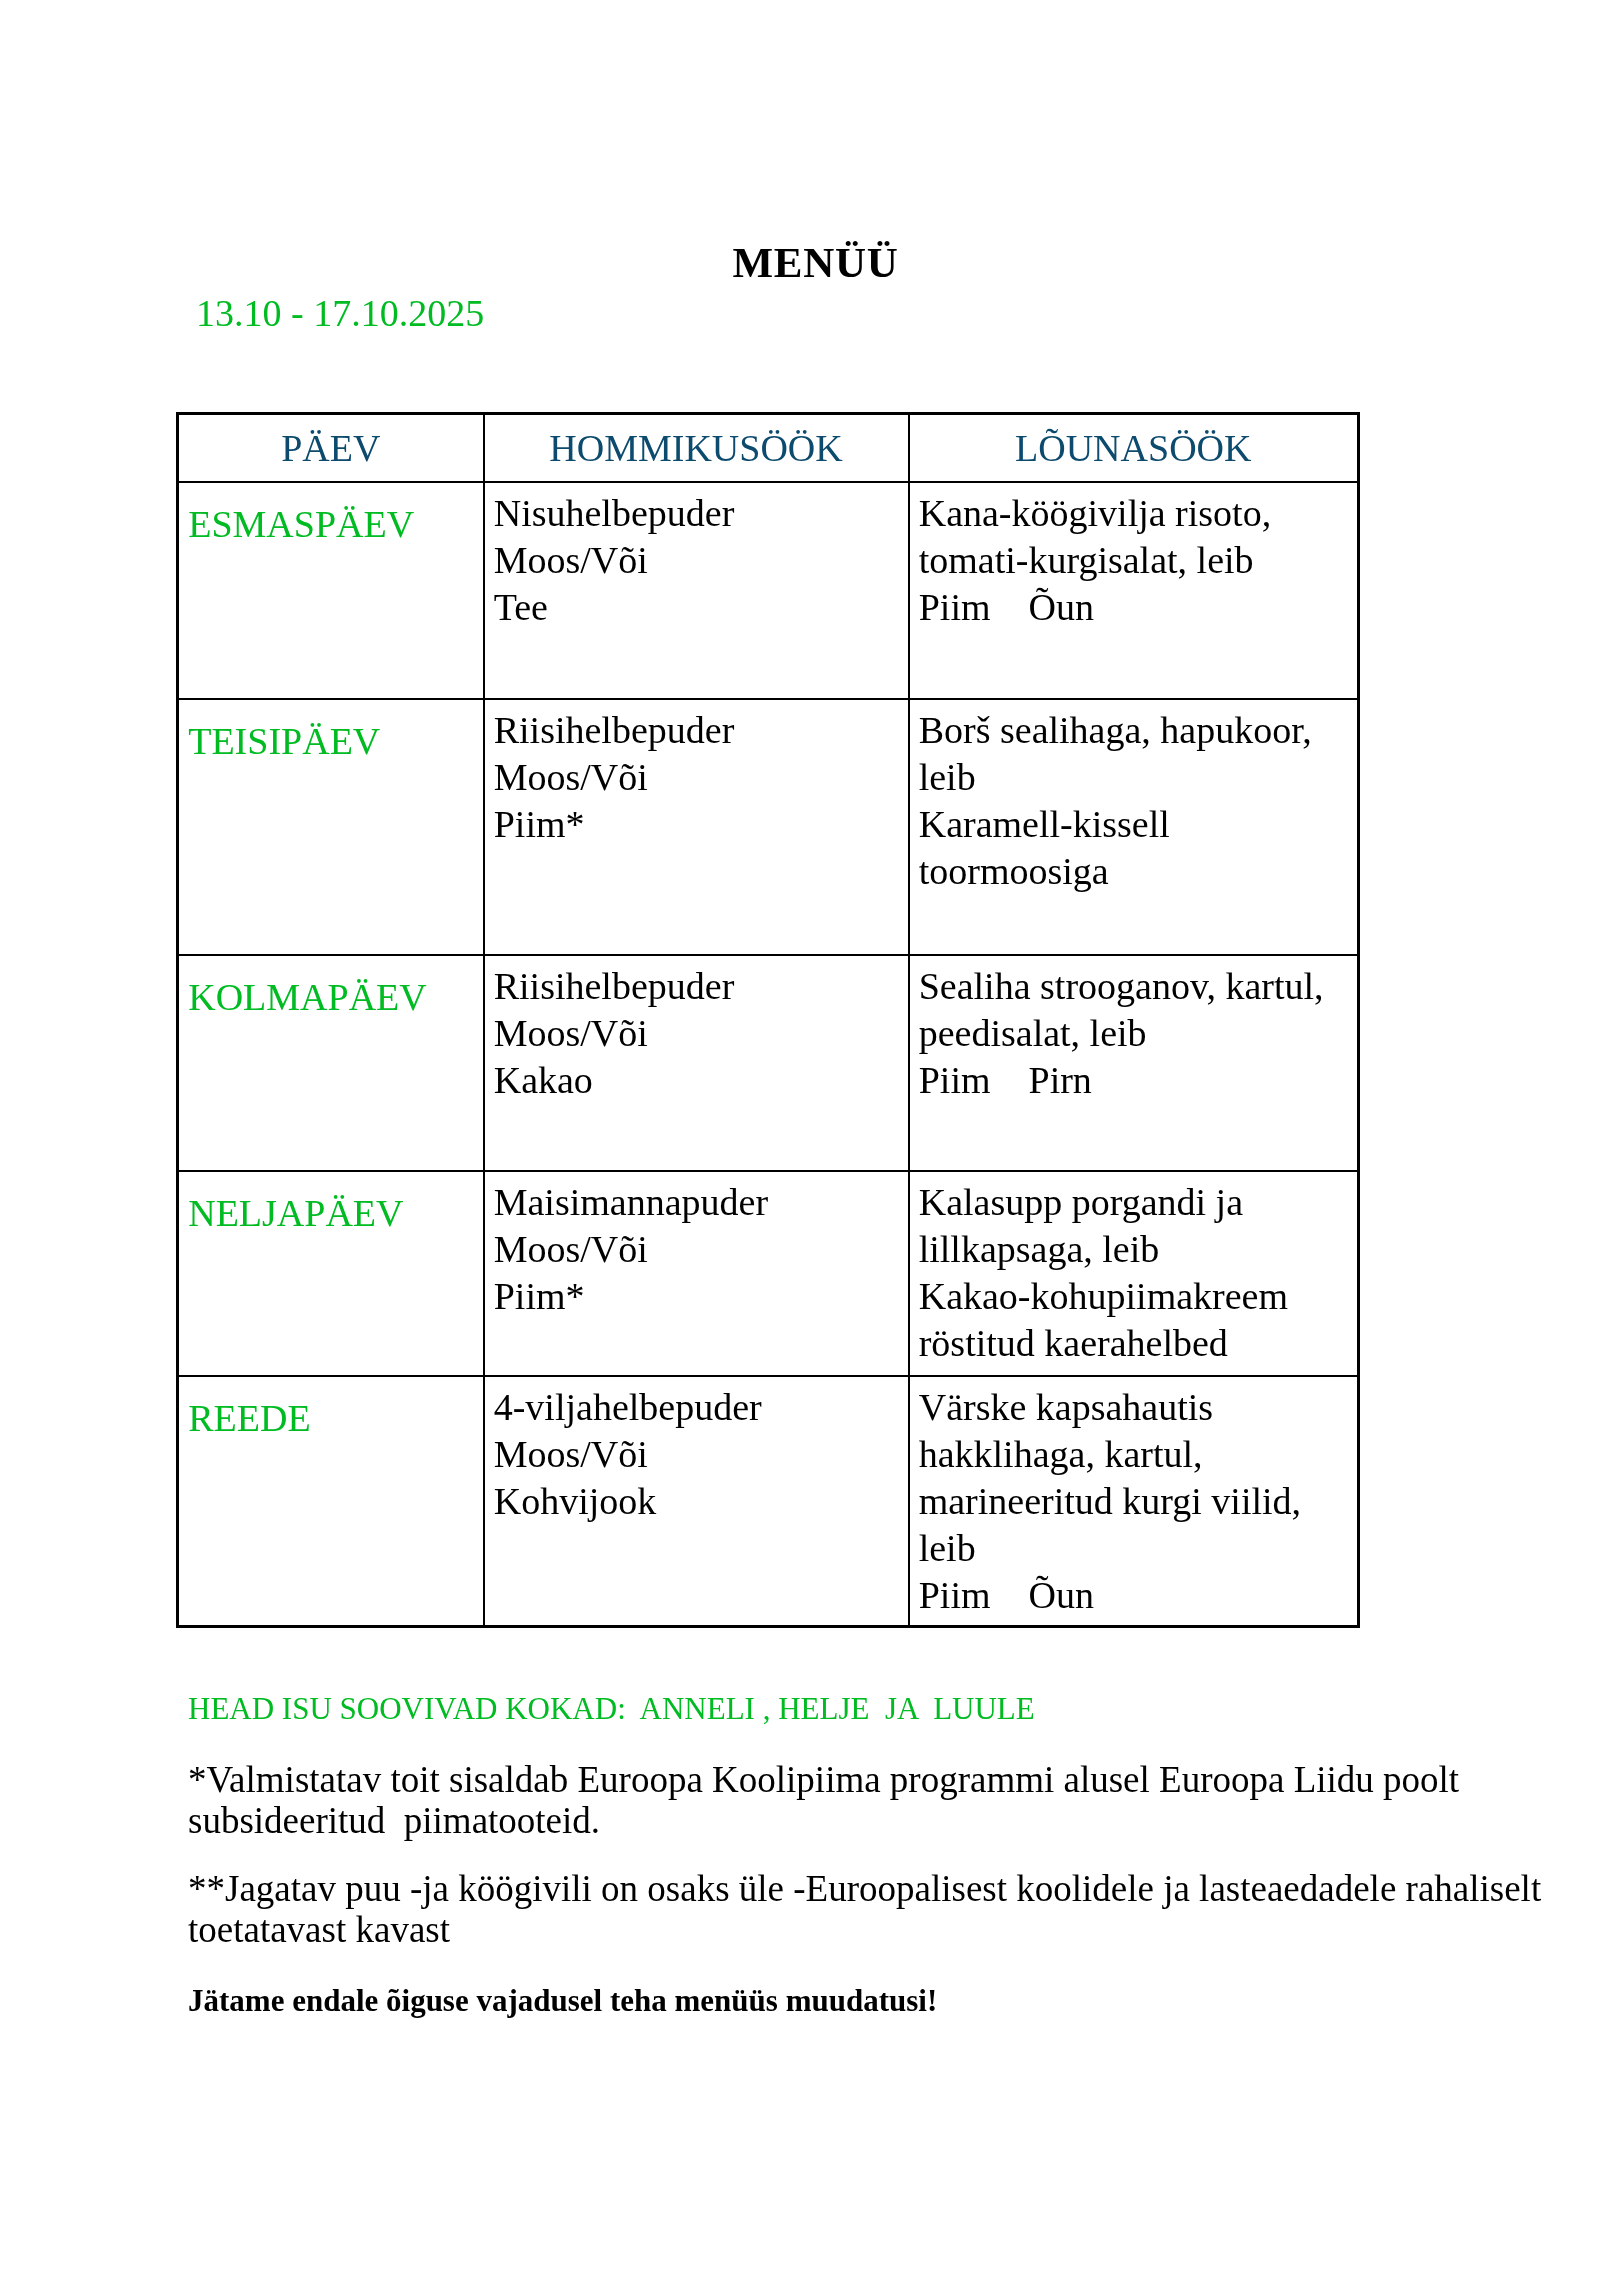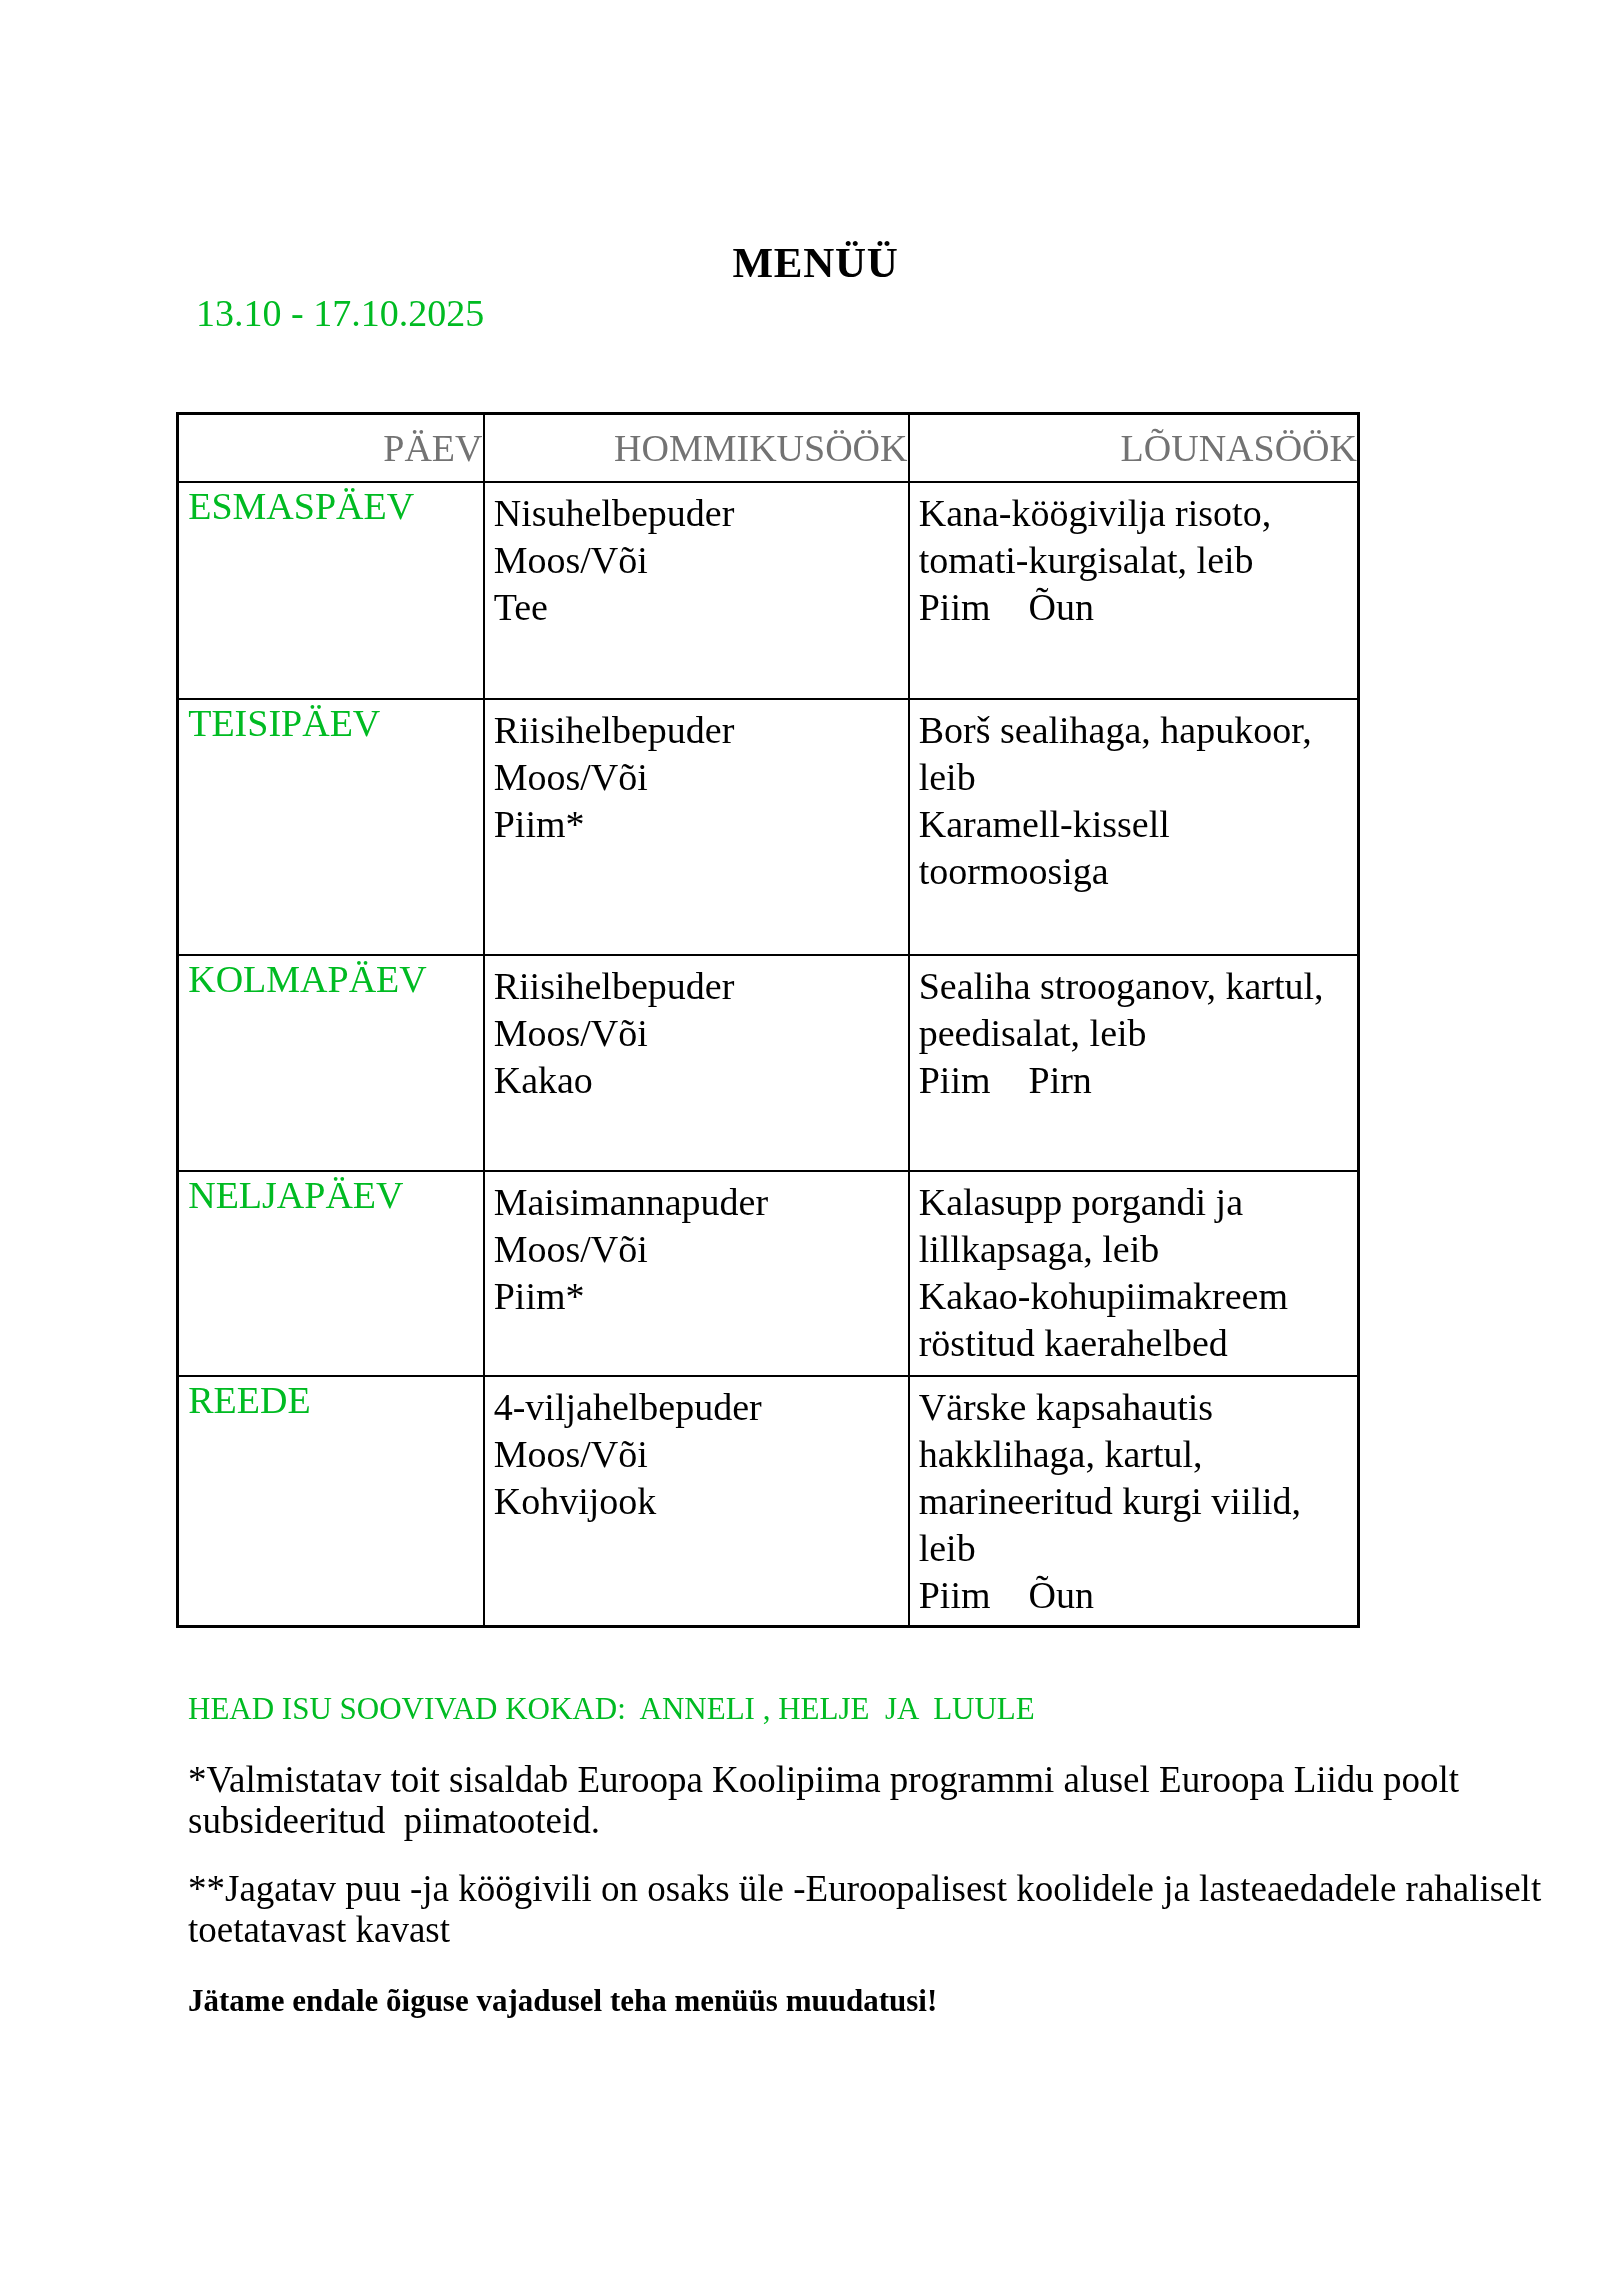--- a/index.html
+++ b/index.html
@@ -42,34 +42,34 @@
   .menu-table th, .menu-table td {
     border: 2px solid #000000;
     font-weight: normal;
     text-align: left;
     vertical-align: top;
     white-space: pre-wrap;
     overflow: hidden;
   }
   .menu-table th {
     height: 66px;
-    text-align: right;
+    text-align: center;
     vertical-align: middle;
     font-size: 38px;
-    color: #737373;
+    color: #0c4a6e;
     padding: 0;
   }
   .menu-table td {
     font-size: 38px;
     line-height: 47px;
     padding: 6.5px 5.2px 6.5px 9.2px;
   }
   .menu-table td.day-cell {
     color: #00BB22;
-    padding-top: 0;
+    padding-top: 18px;
   }
   .menu-table tbody tr:nth-of-type(1) { height: 217px; }
   .menu-table tbody tr:nth-of-type(2) { height: 256px; }
   .menu-table tbody tr:nth-of-type(3) { height: 216px; }
   .menu-table tbody tr:nth-of-type(4) { height: 205px; }
   .menu-table tbody tr:nth-of-type(5) { height: 232px; }
   .cooks-line {
     margin: 62px 65px 0 188px;
     font-size: 31px;
     line-height: 1.25;

